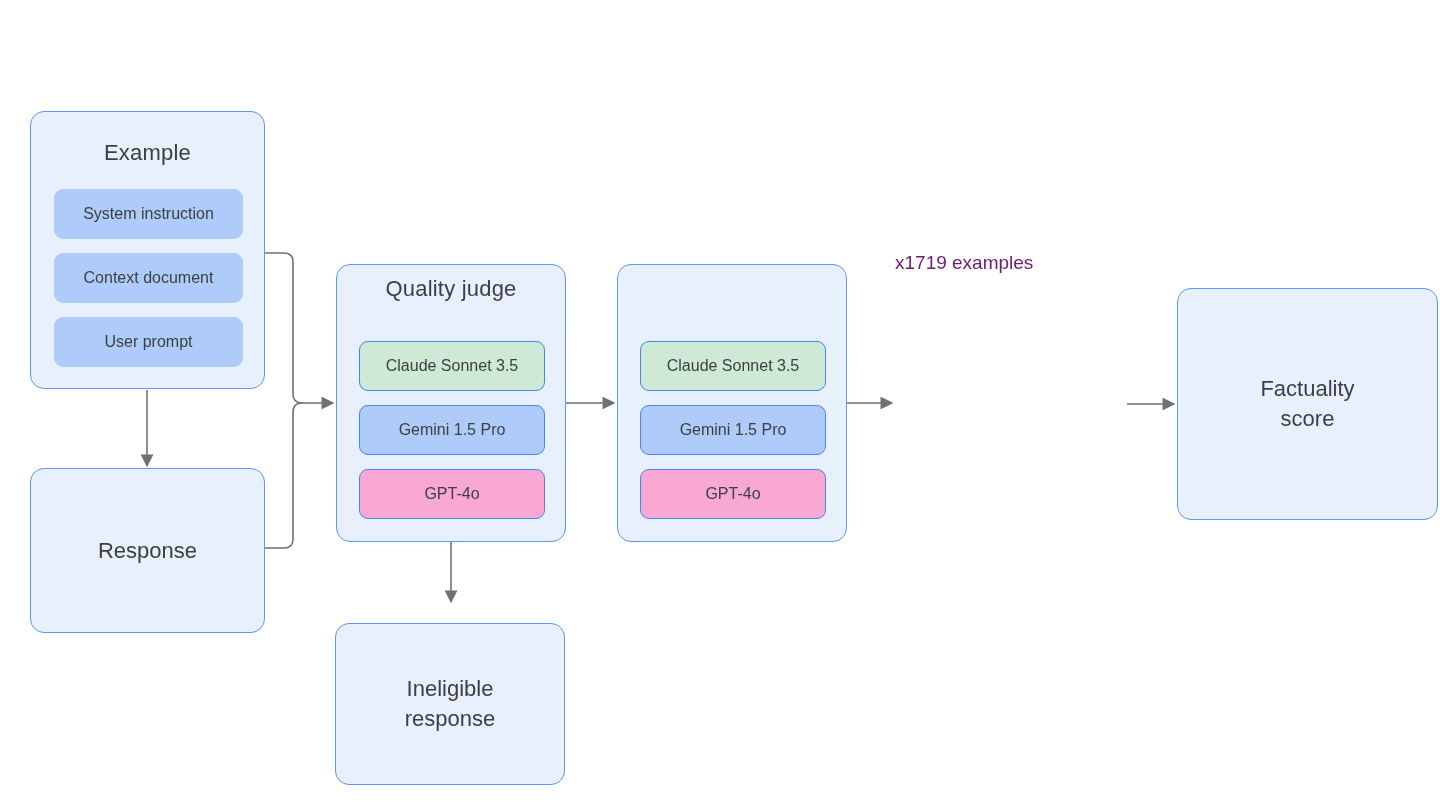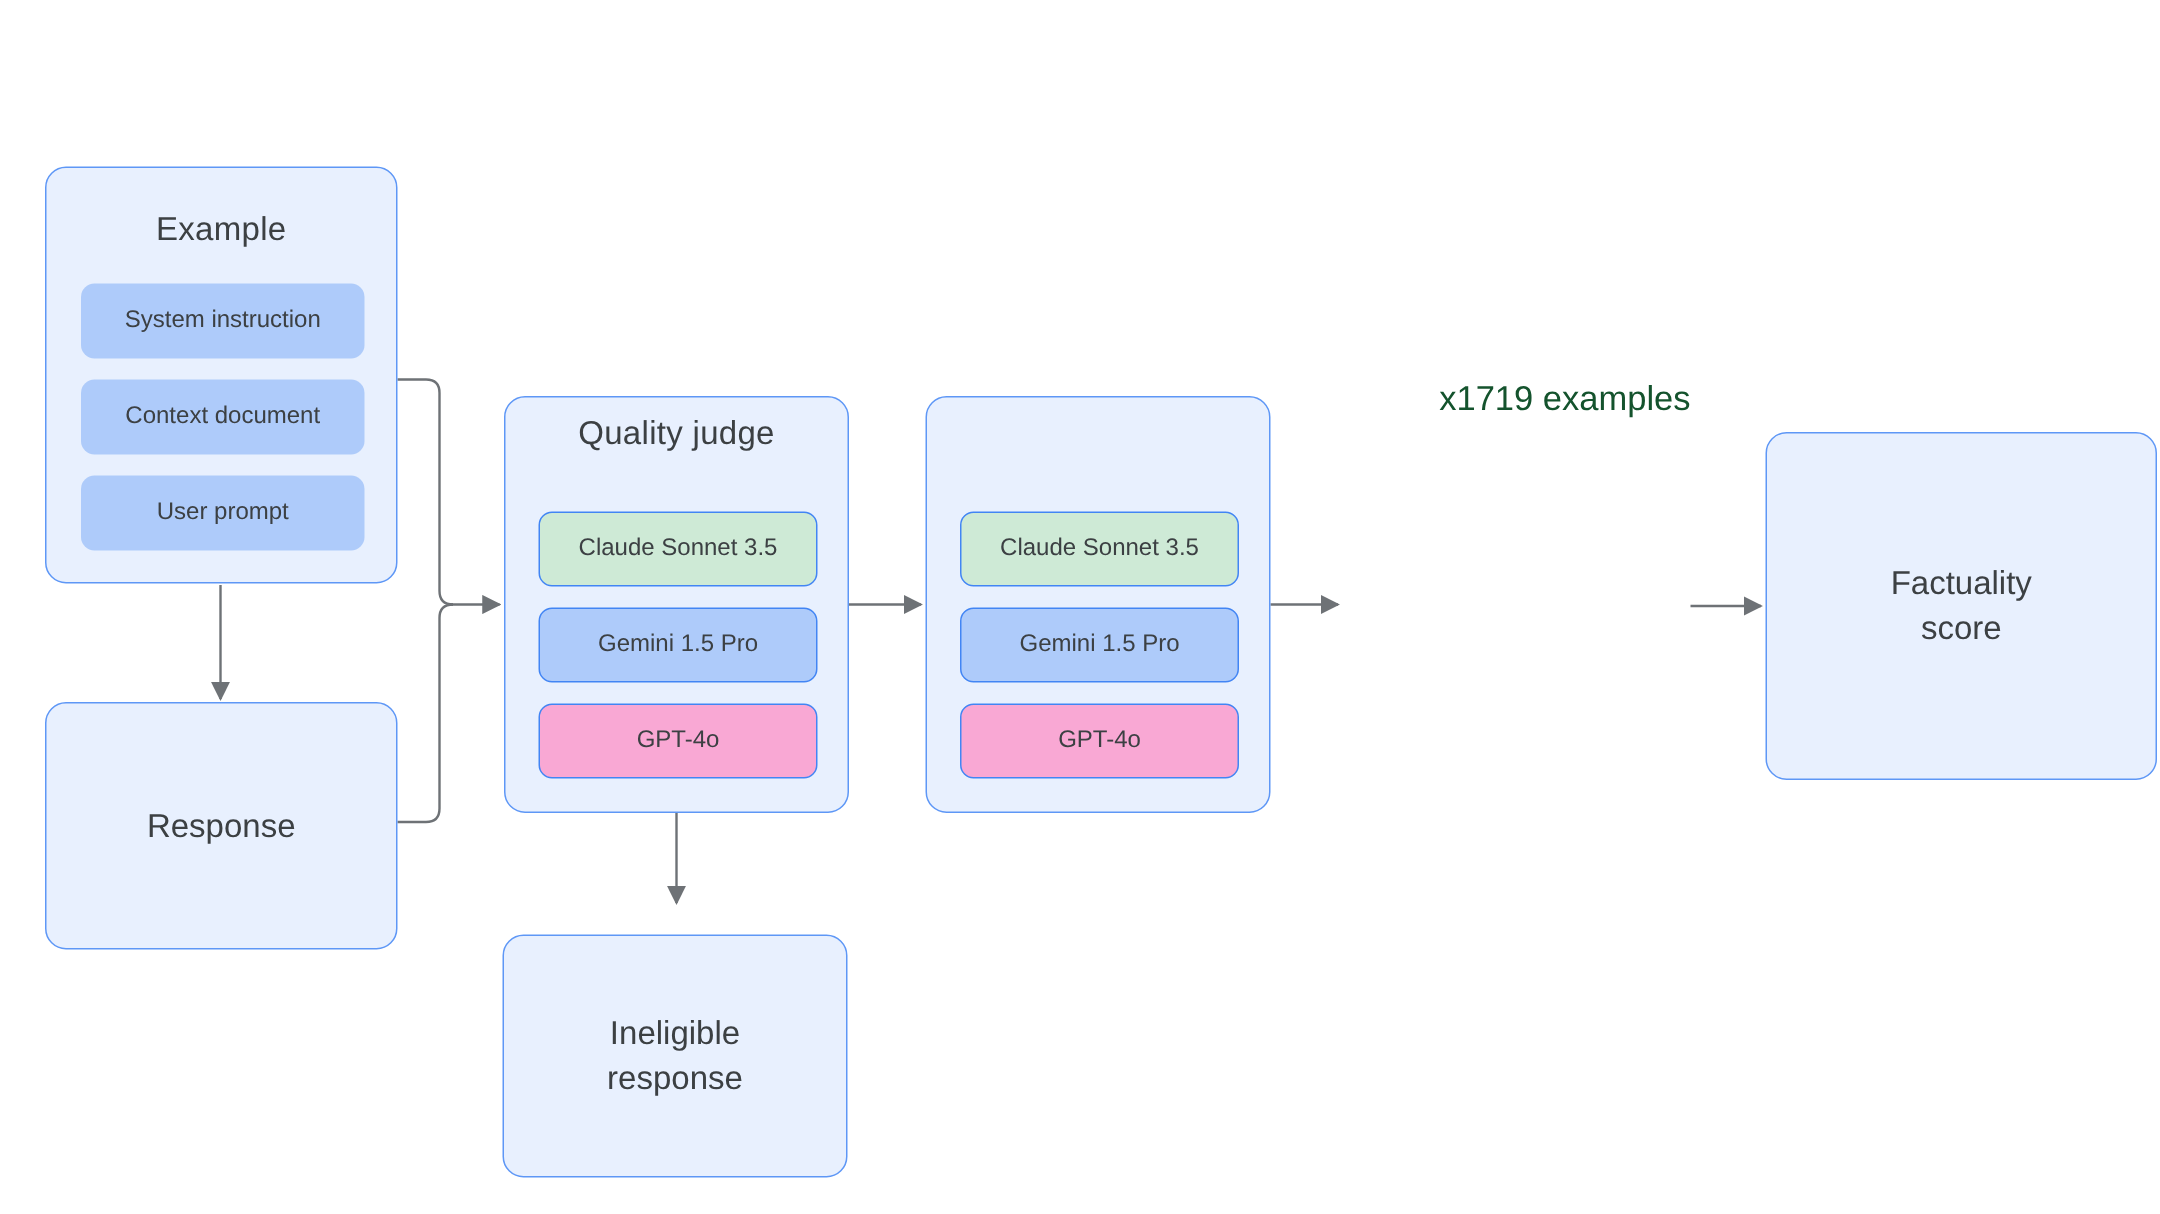--- a/index.html
+++ b/index.html
@@ -79,23 +79,23 @@
     left: 895px; top: 288px; width: 232px; height: 234px;
     background: #ffffff;
     border: 2px dotted #78a5f0;
     border-radius: 12px;
   }
   #aggregate-node .agg-label { padding: 0 14px; }
 
   #aggregate-annotation {
     position: absolute;
     left: 895px; top: 252px; width: 232px;
-    text-align: right;
-    font-size: 23px;
-    color: #14532d;
+    text-align: left;
+    font-size: 19px;
+    color: #701a75;
   }
 
   #factuality-node { left: 1177px; top: 288px; width: 261px; height: 232px; }
   #factuality-node .wrap-label { width: 140px; }
 
   .connector-path {
     fill: none;
     stroke: #6e7276;
     stroke-width: 1.6;
   }

